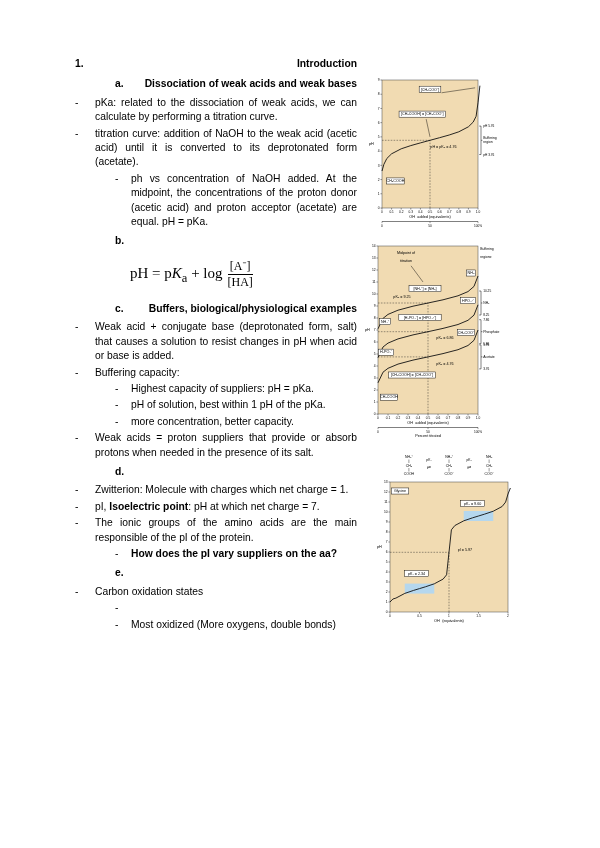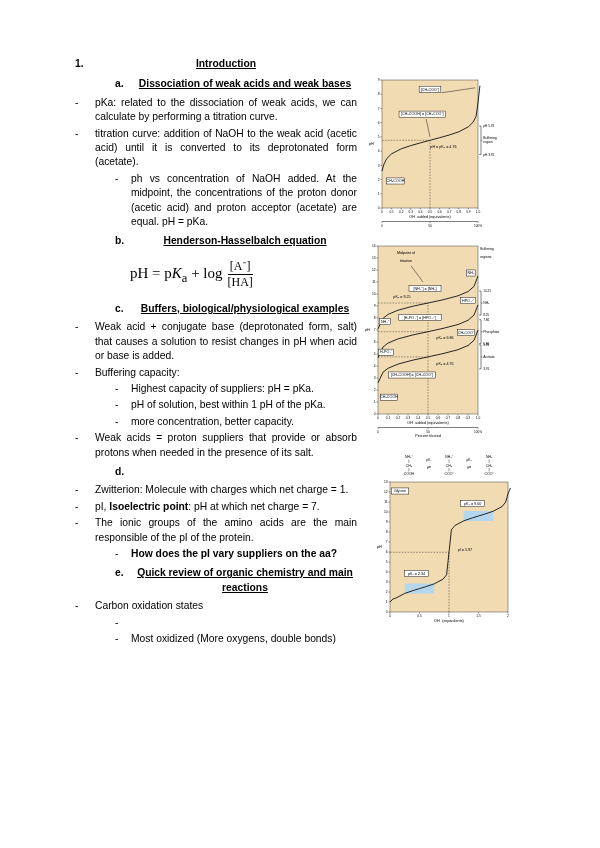--- a/index.html
+++ b/index.html
@@ -7,21 +7,21 @@
         font-family:"Liberation Sans",sans-serif;color:#000;}
   .notes{position:absolute;left:75px;top:57px;width:282px;font-size:10.3px;line-height:1.4;}
   .row{display:flex;align-items:flex-start;margin-bottom:2px;}
   .row .marker{flex:0 0 20px;}
   .k-num{font-weight:bold;margin-bottom:6px;}
   .k-letter{padding-left:40px;font-weight:bold;margin:5px 0 4px;}
   .k-letter .marker{flex:0 0 18px;}
   .k-dash1{padding-left:40px;}
   .k-dash1 .marker{flex:0 0 16px;}
   .row .text{flex:1;text-align:justify;}
-  .k-num .text,.k-letter .text{text-align:center;text-decoration:underline;}
+  .k-num .text,.k-letter .text{text-align:right;}
   .formula{margin:10px 0 12px 55px;font-family:"Liberation Serif",serif;font-size:15px;}
   .formula i{font-style:italic;}
   .fr{display:inline-block;vertical-align:middle;text-align:center;font-size:12px;
       line-height:1.25;margin-left:5px;font-family:"Liberation Serif",serif;}
   .fr-num{display:block;border-bottom:1px solid #000;padding:0 2px;}
   .fr-den{display:block;}
   .fig{position:absolute;}
   #fig1{left:368px;top:76px;width:146px;height:156px;}
   #fig2{left:364px;top:242px;width:152px;height:200px;}
   #fig3{left:376px;top:450px;width:138px;height:178px;}
@@ -47,21 +47,20 @@
       <div class="row k-dash0">
         <span class="marker">-</span>
         <span class="text"><span>titration curve: addition of NaOH to the weak acid (acetic acid) until it is converted to its deprotonated form (acetate).</span></span>
       </div>
       <div class="row k-dash1">
         <span class="marker">-</span>
         <span class="text"><span>ph vs concentration of NaOH added. At the midpoint, the concentrations of the proton donor (acetic acid) and proton acceptor (acetate) are equal. pH = pKa.</span></span>
       </div>
       <div class="row k-letter">
         <span class="marker">b.</span>
-        <span class="text"><b>Henderson-Hasselbalch equation</b></span>
       </div>
       <div class="formula"><span>pH = p</span><i>K</i><sub>a</sub><span> + log</span><span class="fr"><span class="fr-num">[A⁻]</span><span class="fr-den">[HA]</span></span></div>
       <div class="row k-letter">
         <span class="marker">c.</span>
         <span class="text"><b>Buffers, biological/physiological examples</b></span>
       </div>
       <div class="row k-dash0">
         <span class="marker">-</span>
         <span class="text"><span>Weak acid + conjugate base (deprotonated form, salt) that causes a solution to resist changes in pH when acid or base is added.</span></span>
       </div>
@@ -99,21 +98,20 @@
       <div class="row k-dash0">
         <span class="marker">-</span>
         <span class="text"><span>The ionic groups of the amino acids are the main responsible of the pI of the protein.</span></span>
       </div>
       <div class="row k-dash1">
         <span class="marker">-</span>
         <span class="text"><b>How does the pI vary suppliers on the aa?</b></span>
       </div>
       <div class="row k-letter">
         <span class="marker">e.</span>
-        <span class="text"><b>Quick review of organic chemistry and main reactions</b></span>
       </div>
       <div class="row k-dash0">
         <span class="marker">-</span>
         <span class="text"><span>Carbon oxidation states</span></span>
       </div>
       <div class="row k-dash1">
         <span class="marker">-</span>
       </div>
       <div class="row k-dash1">
         <span class="marker">-</span>

